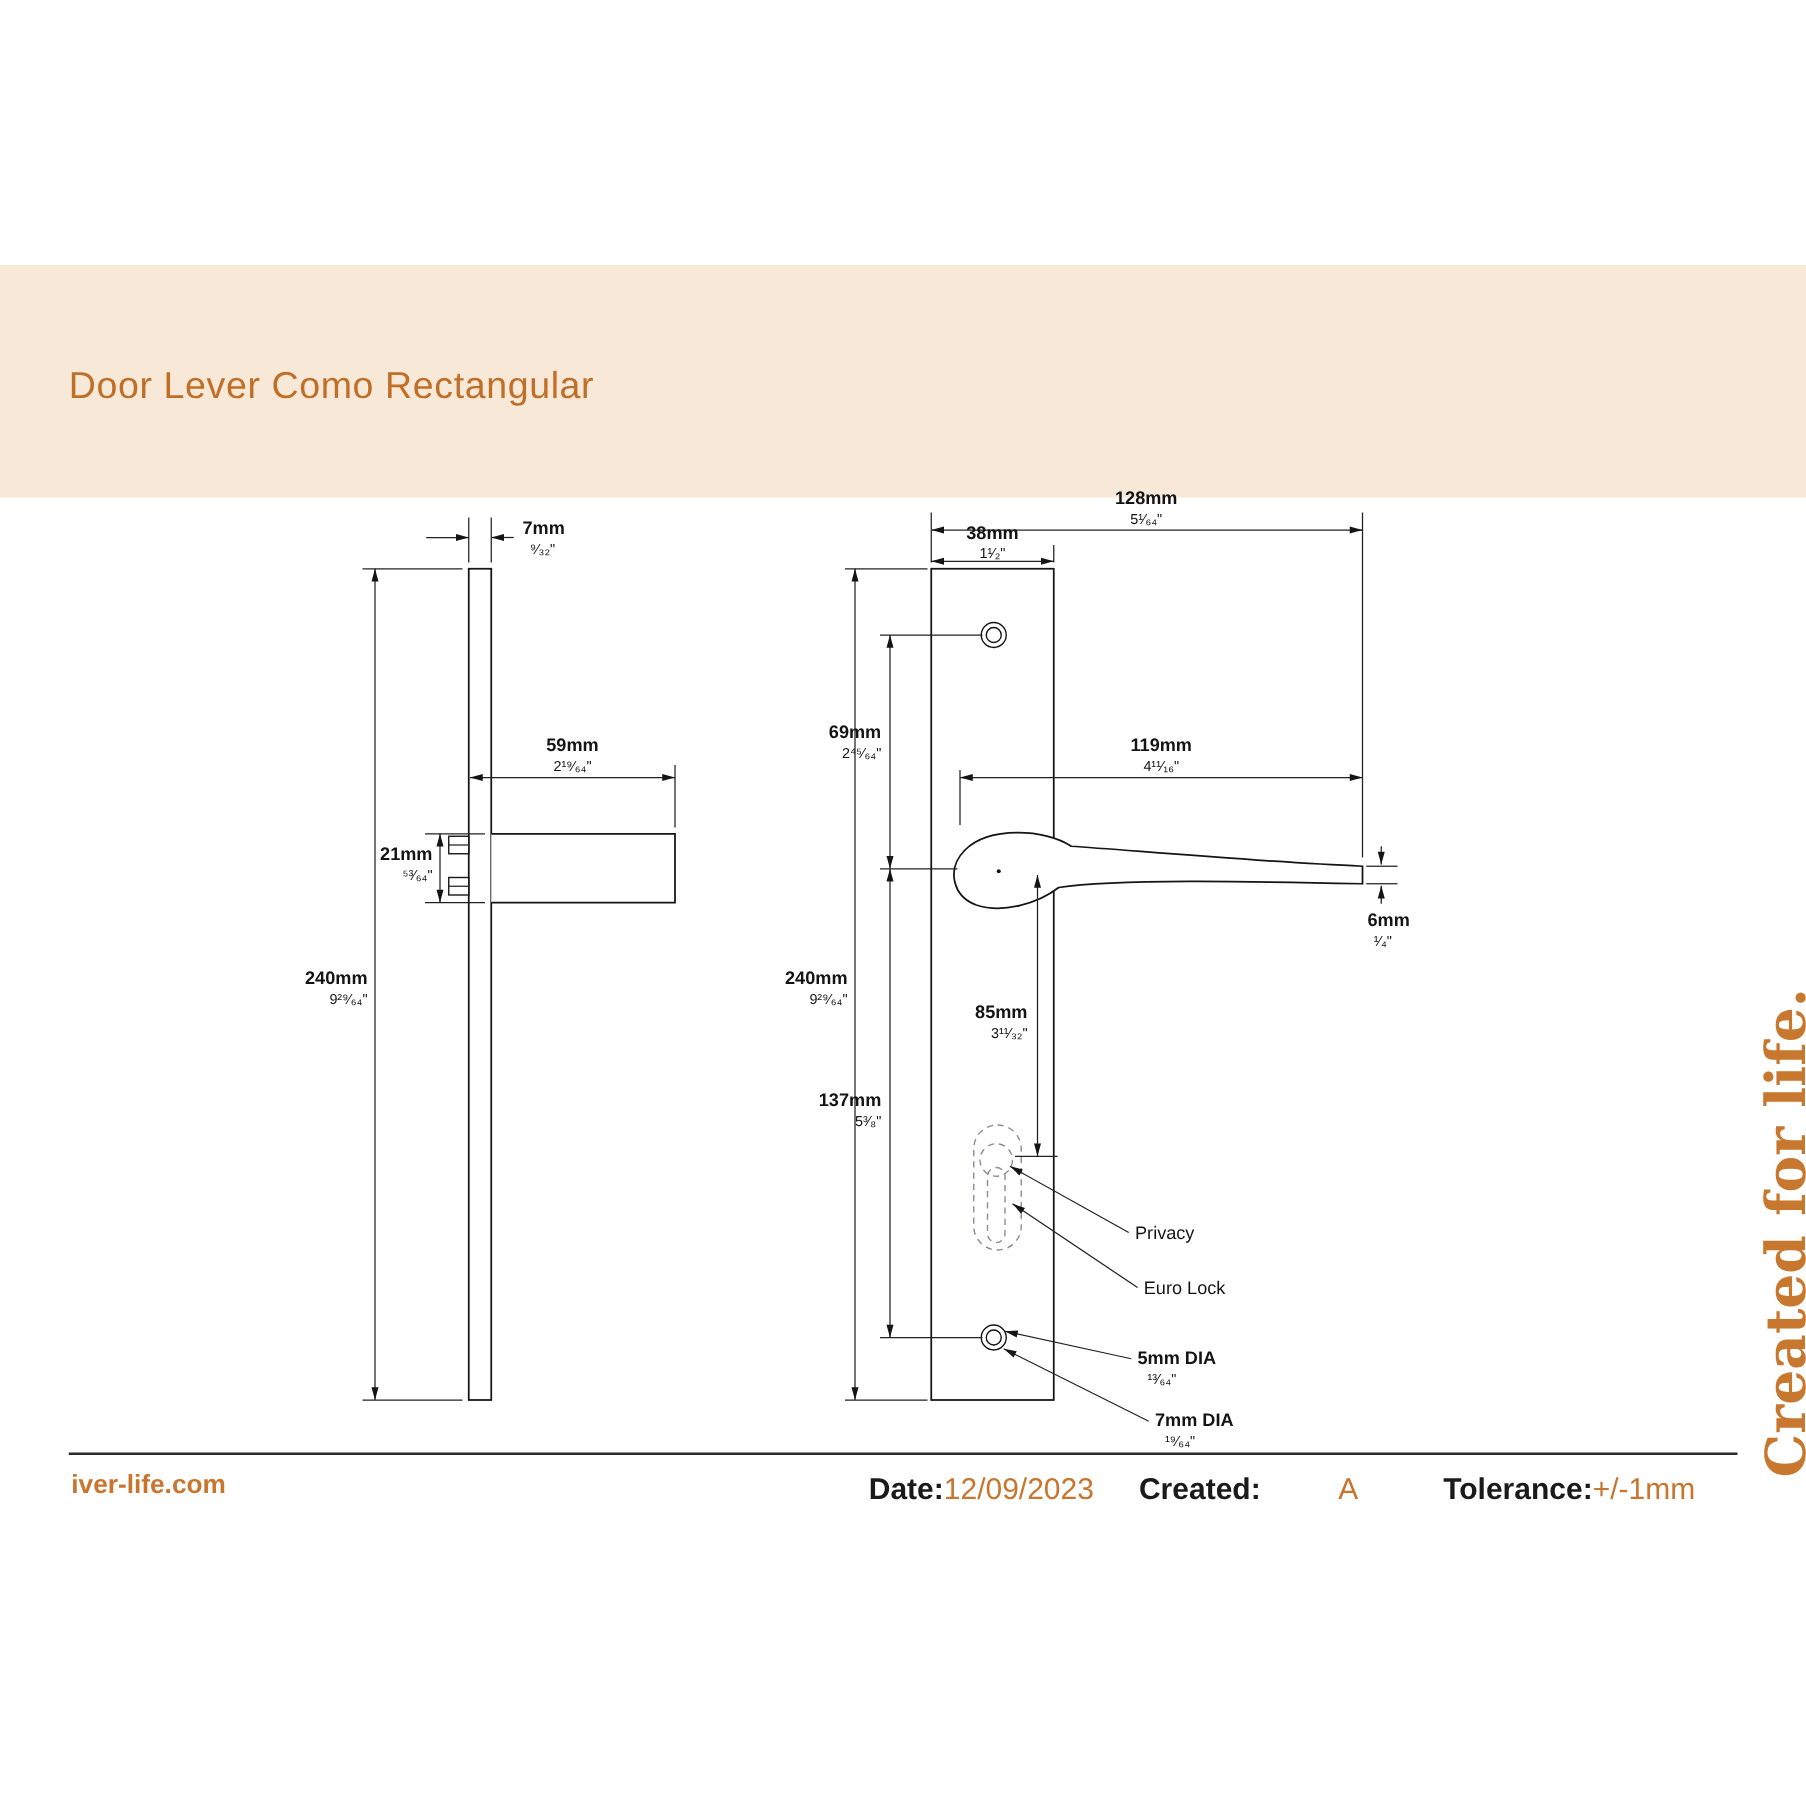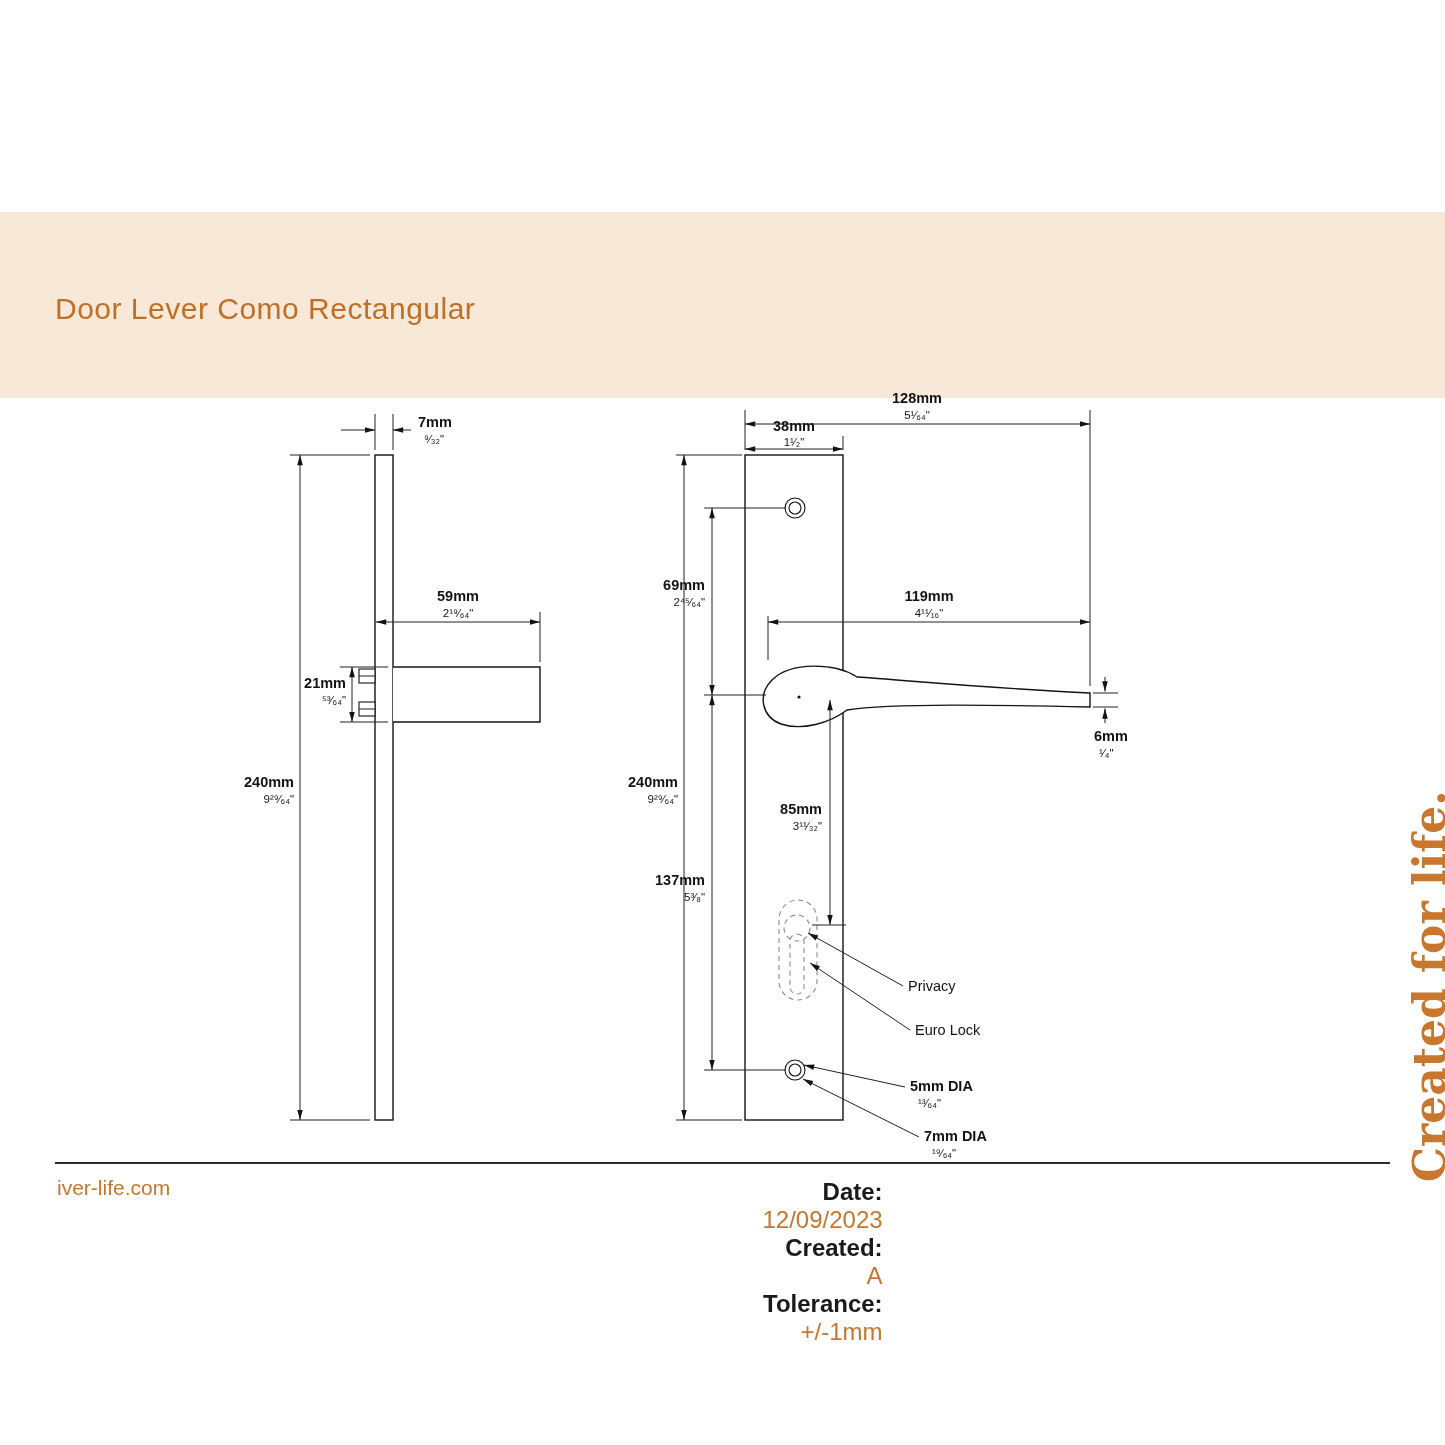--- a/index.html
+++ b/index.html
@@ -6,25 +6,25 @@
   #sheet{position:relative;width:1445px;height:1445px;background:#ffffff;overflow:hidden;
          font-family:"Liberation Sans",sans-serif;padding-left:24px;}
   .banner{position:absolute;left:0;top:212px;width:1445px;height:186px;background:#F8E8D7;}
   .title{position:absolute;left:55px;top:292px;font-size:30px;letter-spacing:.5px;color:#C06F28;}
   .logo{position:absolute;right:46px;top:158px;font-family:"DejaVu Serif",serif;font-weight:bold;
         font-size:280px;line-height:280px;letter-spacing:-4px;color:#CE7D37;}
   .tagline{position:absolute;right:14px;top:852px;height:330px;writing-mode:vertical-rl;
            transform:rotate(180deg);font-family:"DejaVu Serif",serif;font-weight:bold;
            font-size:44px;color:#C8772E;white-space:nowrap;}
   .footrule{position:absolute;left:55px;top:1162px;width:1335px;height:2px;background:#2b2b2b;}
-  .site{position:absolute;left:57px;top:1176px;font-size:21px;font-weight:normal;color:#C8762F;}
-  .meta-row{position:absolute;left:695px;top:1178px;font-size:24px;display:flex;align-items:flex-end;white-space:nowrap;flex-direction:column;}
+  .site{position:absolute;left:57px;top:1176px;font-size:21px;font-weight:bold;color:#C8762F;}
+  .meta-row{position:absolute;left:695px;top:1178px;font-size:24px;display:flex;align-items:center;white-space:nowrap;}
   .meta-row .lbl{color:#1a1a1a;font-weight:bold;}
   .meta-row .val{color:#C8762F;}
-  .g8{margin-left:16px}.g36{margin-left:36px}.g62{margin-left:62px}.g44{margin-left:68px}
+  .g8{margin-left:0}.g36{margin-left:36px}.g62{margin-left:62px}.g44{margin-left:68px}
   svg.draw{position:absolute;left:0;top:0;}
   svg text{font-family:"Liberation Sans",sans-serif;fill:#141414;}
   .dmm{font-size:14.5px;font-weight:bold;}
   .din{font-size:11.5px;}
   .callout{font-size:14.5px;}
   .mid{text-anchor:middle;}
   .end{text-anchor:end;}
   .partw{fill:#ffffff;stroke:#141414;stroke-width:1.4;}
   .part2{fill:#ffffff;stroke:#141414;stroke-width:1.1;}
   .thin{fill:none;stroke:#222222;stroke-width:1;}

